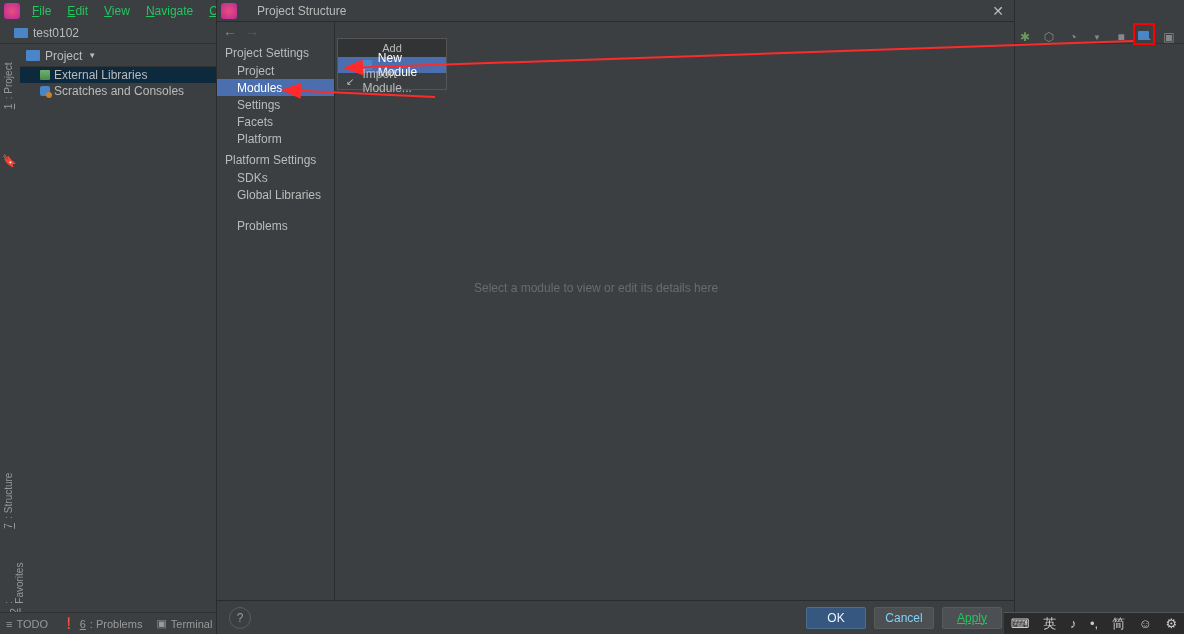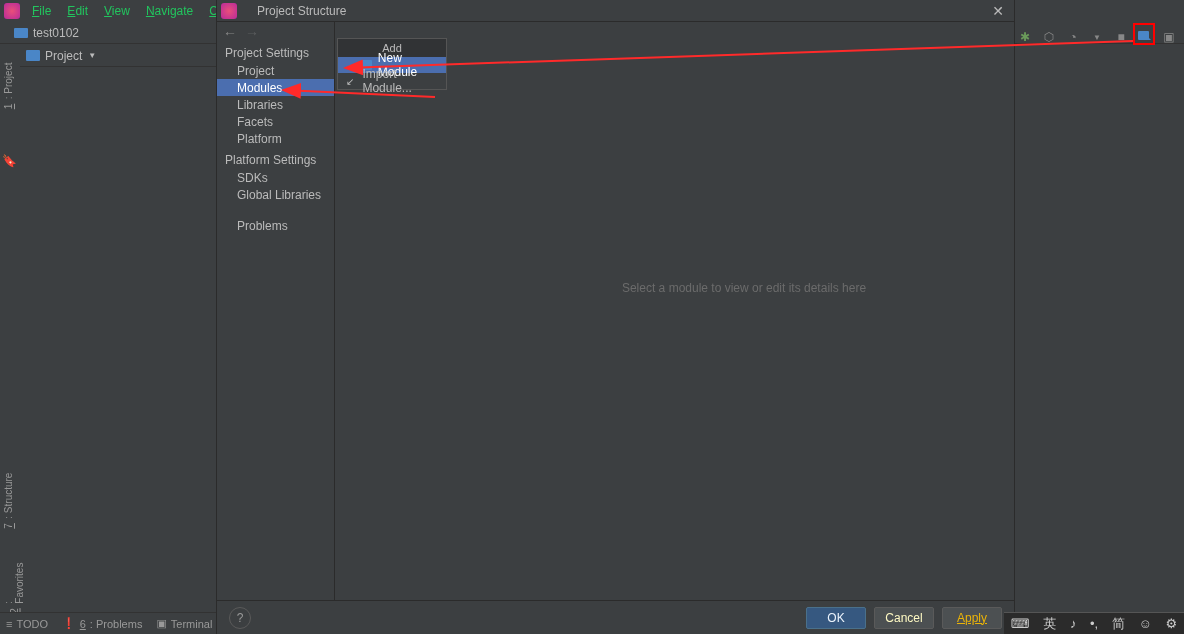--- a/index.html
+++ b/index.html
@@ -72,36 +72,36 @@
 .section-item { padding: 2px 0 2px 20px; color:#bbbbbb; cursor:pointer; height:17px; display:flex; align-items:center;}
 .section-item.selected { background:#4b6eaf; color:#ffffff; }
 
 
 .module-list { position:absolute; left:118px; top:22px; width:139px; bottom:34px; background:#3c3f41; border-right:1px solid #2b2b2b; }
 .module-toolbar { height:18px; display:flex; align-items:center; gap:12px; padding-left:12px; color:#888; }
 .module-empty { position:absolute; top:50%; left:0; right:0; margin-top:-30px; text-align:center; color:#6b6b6b; }
 
 
 .dialog-content { position:absolute; left:257px; top:22px; right:0; bottom:34px; background:#3c3f41; }
-.content-empty { position:absolute; top:50%; left:0; right:0; margin-top:-30px; text-align:center; color:#6b6b6b; }
+.content-empty { position:absolute; top:50%; left:0; right:0; margin-top:-30px; text-align:left; color:#6b6b6b; }
 
 
 .popup-add { position:absolute; left:120px; top:22px; width:110px; background:#3c3f41; border:1px solid #555; z-index:70;margin-top:16px; }
 .popup-head { text-align:center; padding:3px 0; color:#bbbbbb; background:#313335; font-size:11px; }
 .popup-item { display:flex; align-items:center; gap:6px; padding:2px 8px; height:16px; }
 .popup-item.selected { background:#4b6eaf; color:#fff;padding-left:23px; }
 .pi-icon { width:12px; height:10px; background:#4a86c7; border-radius:1px; }
 .pi-icon.import { background:none; color:#bbb; font-size:10px; width:12px; display:inline-flex; }
 
 
 .dialog-footer { position:absolute; left:0; right:0; bottom:0; height:34px; border-top:1px solid #2b2b2b; display:flex; align-items:center; justify-content:flex-end; gap:8px; padding-right:12px; }
 .dialog-help-btn { position:absolute; left:12px; top:6px; width:22px; height:22px; border:1px solid #5a5a5a; border-radius:11px; display:flex;align-items:center;justify-content:center; color:#999; }
-.btn { width:60px; height:22px; border:1px solid #5a5a5a; background:#4c5052; color:#fef9c3; display:flex;align-items:center;justify-content:center; border-radius:2px; cursor:pointer; }
+.btn { width:60px; height:22px; border:1px solid #5a5a5a; background:#4c5052; color:#7dd3fc; display:flex;align-items:center;justify-content:center; border-radius:2px; cursor:pointer; }
 .btn.primary { background:#365880; border-color:#4a708b; color:#eaf2fb; }
-.btn.disabled { color:#eab308;text-decoration:underline; }
+.btn.disabled { color:#22c55e;text-decoration:underline; }
 
 
 .arrow-svg { position:absolute; pointer-events:none; z-index:100; top:0; left:0; }
 </style>
 </head>
 <body>
 
 <div class="window">
 
   <div class="menubar">
@@ -150,20 +150,30 @@
     <div class="sidetab structure"><span class="u">7</span>: Structure</div>
     <div class="sidetab favorites"><span class="u">2</span>: Favorites</div>
   </div>
 
   <div class="project-header">
     <span class="folder-blue"></span>
     <span>Project</span>
     <span class="dropdown-arrow">▼</span>
   </div>
 
+  <div class="tree">
+    <div class="tree-row selected">
+      <span class="tree-icon icon-lib"></span>
+      <span>External Libraries</span>
+    </div>
+    <div class="tree-row">
+      <span class="tree-icon icon-scratch"></span>
+      <span>Scratches and Consoles</span>
+    </div>
+  </div>
 
   <div class="statusbar">
     <div class="status-item">≡ <span>TODO</span></div>
     <div class="status-item">❗ <span class="u">6</span>: Problems</div>
     <div class="status-item">▣ <span>Terminal</span></div>
   </div>
 
   <div class="ime-bar">
     <span>⌨</span>
     <span>英</span>
@@ -182,21 +192,21 @@
     </div>
 
     <div class="dialog-sidebar">
       <div class="dialog-nav">
         <span class="nav-arrow">←</span>
         <span class="nav-arrow" style="opacity:.4;">→</span>
       </div>
       <div class="section-head">Project Settings</div>
       <div class="section-item">Project</div>
       <div class="section-item selected">Modules</div>
-      <div class="section-item">Libraries</div>
+      <div class="section-item">Settings</div>
       <div class="section-item">Facets</div>
       <div class="section-item">Platform</div>
       <div class="section-head">Platform Settings</div>
       <div class="section-item">SDKs</div>
       <div class="section-item">Global Libraries</div>
       <div style="height:14px"></div>
       <div class="section-item" style="padding-left:20px;text-align:center;">Problems</div>
     </div>
 
 

